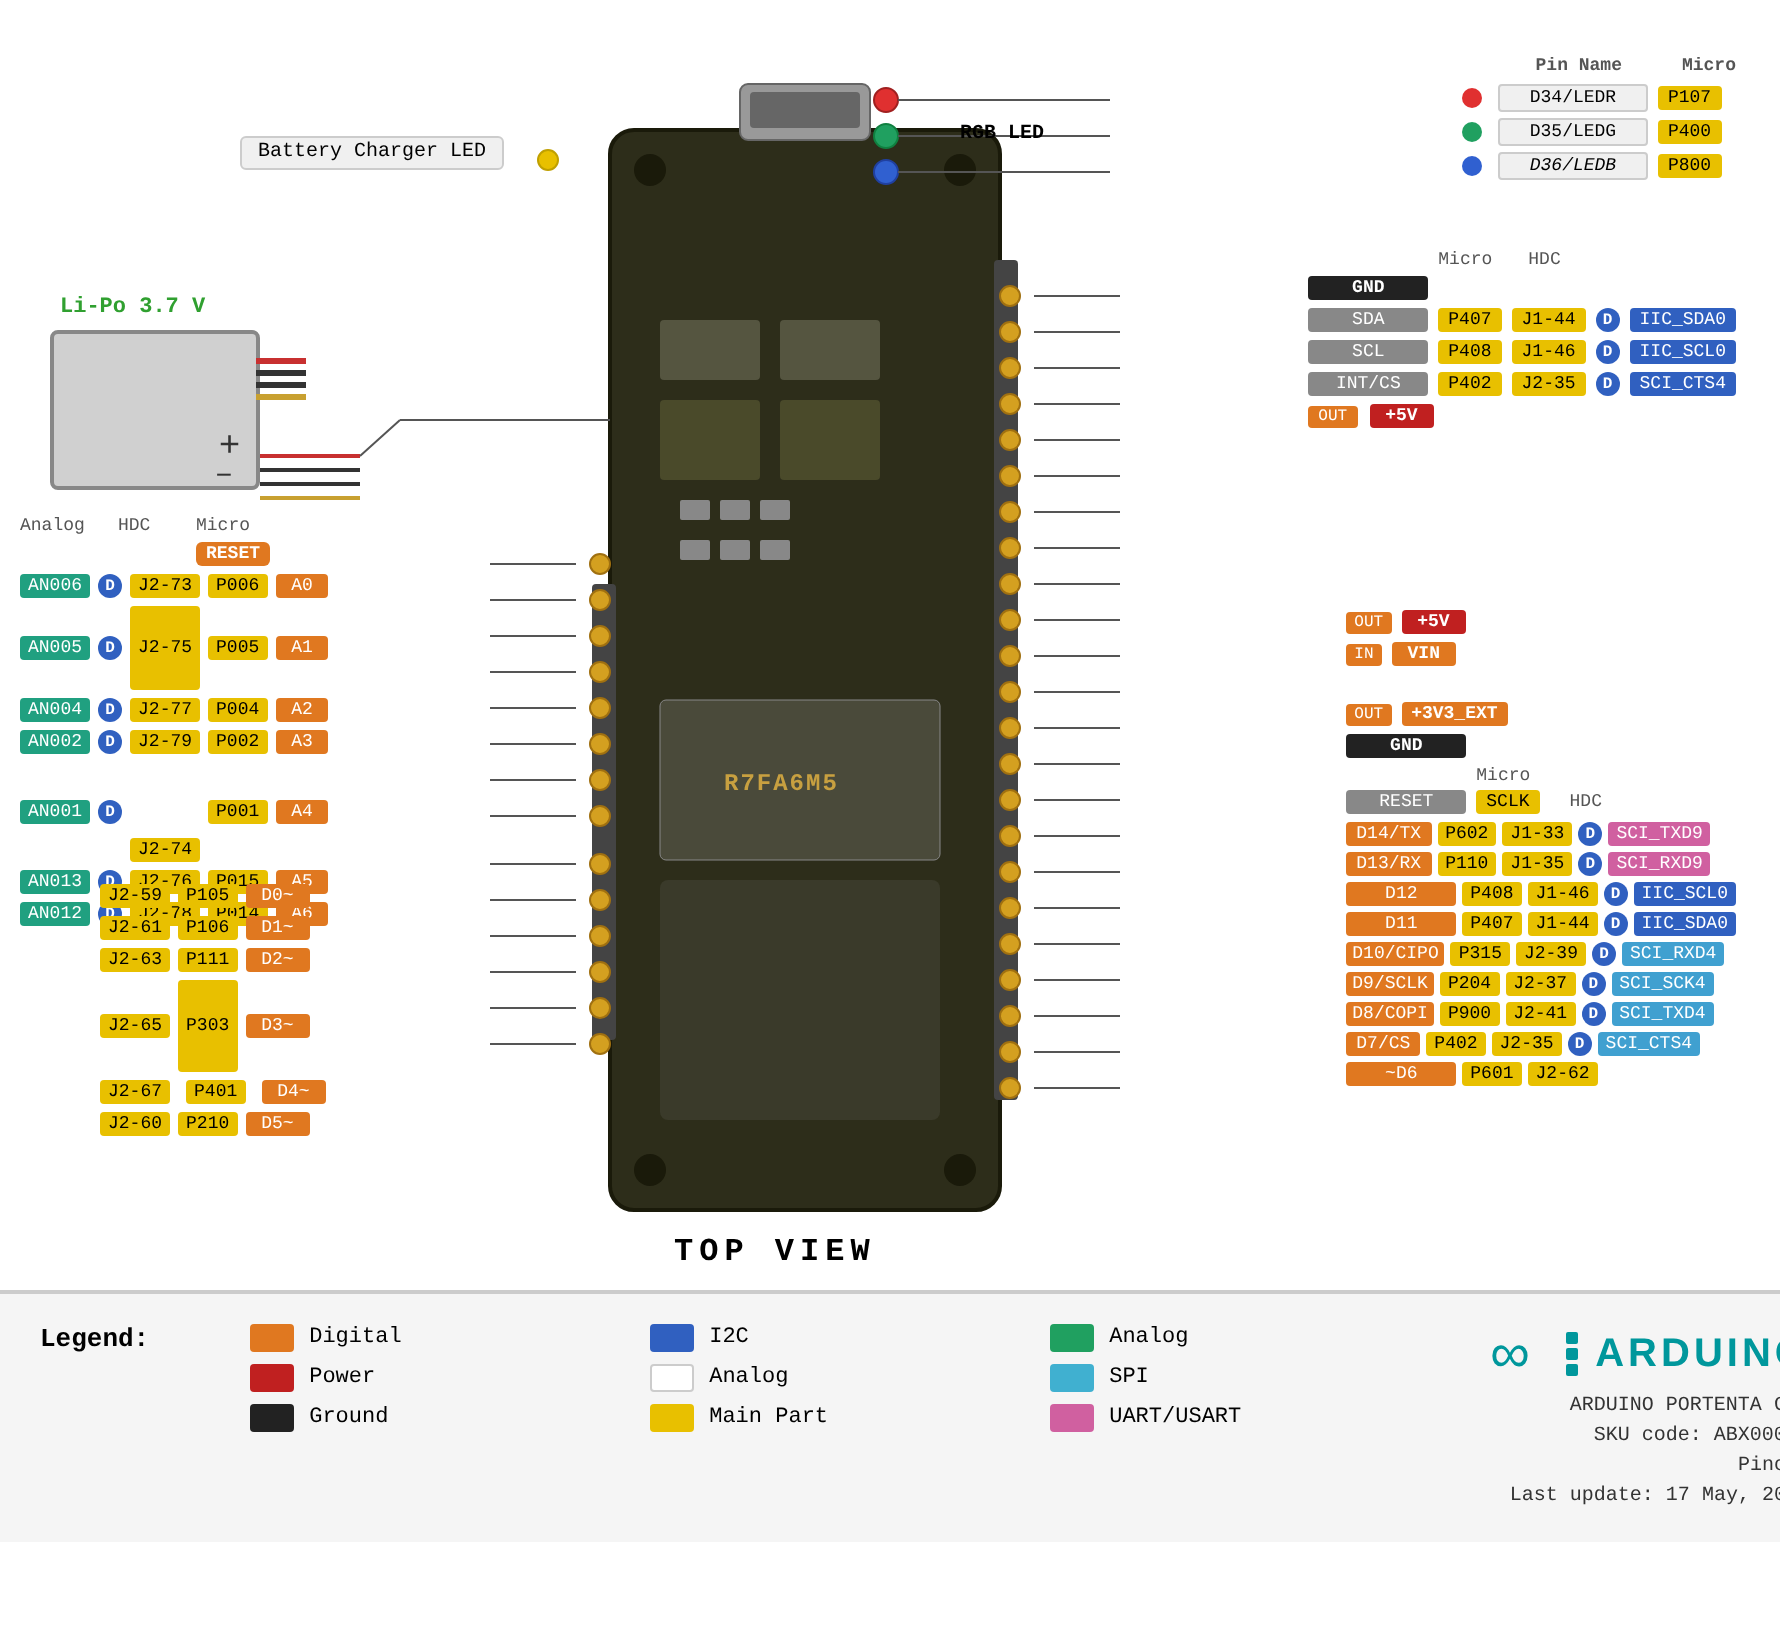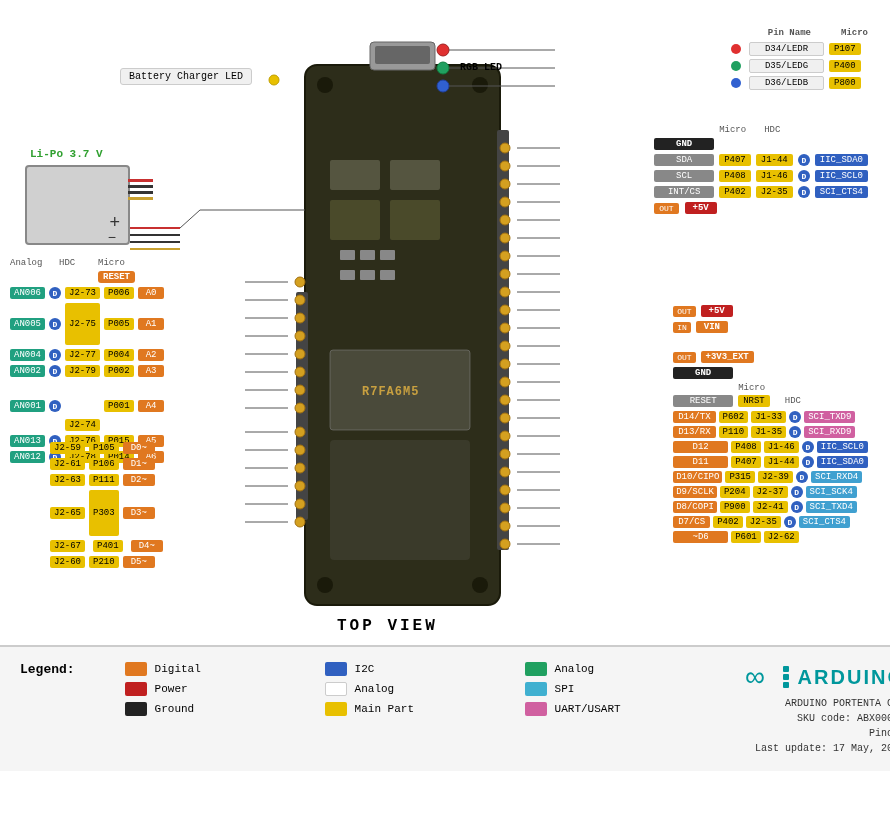--- a/index.html
+++ b/index.html
@@ -260,21 +260,21 @@
       <line x1="200" y1="210" x2="265" y2="210" stroke="#555" stroke-width="1"></line>
       <line x1="265" y1="210" x2="305" y2="210" stroke="#555" stroke-width="1"></line>
 
       <text x="362" y="395" fill="#c8a040" font-size="12" font-family="Courier New" font-weight="bold" letter-spacing="1">R7FA6M5</text>
 
       <text x="337" y="630" fill="#000" font-size="16" font-family="Courier New" font-weight="bold" letter-spacing="3">TOP VIEW</text>
     </svg>
 
     <div style="position:absolute; left:120px; top:68px; background:#f0f0f0; border:1px solid #ccc; padding:2px 8px; border-radius:3px; font-size:10px; font-family:'Courier New'; white-space:nowrap;">Battery Charger LED</div>
 
-    <div style="position:absolute; left:460px; top:62px; font-size:10px; font-family:'Courier New'; font-weight:bold;">RGB LED</div>
+    <div style="position:absolute; left:480px; top:62px; font-size:10px; font-family:'Courier New'; font-weight:bold;">RGB LED</div>
 
     <div style="position:absolute; left:30px; top:148px; font-size:11px; font-family:'Courier New'; color:#30a030; font-weight:bold;">Li-Po 3.7 V</div>
 
     <div style="position:absolute; left:25px; top:165px; width:105px; height:80px; border:2px solid #888; background:#d0d0d0; border-radius:4px;">
       <div style="position:absolute; right:8px; bottom:10px; font-size:18px; font-family:Arial; color:#333;">+</div>
       <div style="position:absolute; right:12px; bottom:-2px; font-size:14px; font-family:Arial; color:#333;">−</div>
 
       <div style="position:absolute; right:-25px; top:12px; width:25px; height:3px; background:#c83030;"></div>
       <div style="position:absolute; right:-25px; top:18px; width:25px; height:3px; background:#333;"></div>
       <div style="position:absolute; right:-25px; top:24px; width:25px; height:3px; background:#333;"></div>
@@ -294,21 +294,21 @@
       </div>
 
       <div class="pin-table-row">
         <span style="display:inline-block;width:10px;height:10px;border-radius:50%;background:#20a060;margin-right:3px;"></span>
         <span style="background:#f0f0f0;border:1px solid #ccc;padding:1px 5px;border-radius:2px;font-size:9px;font-family:'Courier New';width:75px;text-align:center;display:inline-block;">D35/LEDG</span>
         <span style="background:#e8c000;padding:1px 5px;border-radius:2px;font-size:9px;font-family:'Courier New';">P400</span>
       </div>
 
       <div class="pin-table-row">
         <span style="display:inline-block;width:10px;height:10px;border-radius:50%;background:#3060d0;margin-right:3px;"></span>
-        <span style="background:#f0f0f0;border:1px solid #ccc;padding:1px 5px;border-radius:2px;font-size:9px;font-family:'Courier New';width:75px;text-align:center;display:inline-block;">D36/LEDB</span>
+        <span style="background:#f0f0f0;border:1px solid #ccc;padding:1px 5px;border-radius:2px;font-size:9px;font-family:'Courier New';width:75px;text-align:center;display:inline-block;font-style:italic;">D36/LEDB</span>
         <span style="background:#e8c000;padding:1px 5px;border-radius:2px;font-size:9px;font-family:'Courier New';">P800</span>
       </div>
     </div>
 
     <div style="position:absolute; right:22px; top:125px;">
 
       <div style="display:flex; gap:5px; margin-bottom:3px; font-size:9px; font-family:'Courier New'; color:#555; padding-left:65px;">
         <span style="width:40px;">Micro</span>
         <span style="width:40px;">HDC</span>
       </div>
@@ -367,21 +367,21 @@
       <div style="display:flex; align-items:center; gap:5px; margin-bottom:4px;">
         <span style="background:#222;color:#fff;padding:1px 8px;border-radius:2px;font-size:9px;font-family:'Courier New';font-weight:bold;min-width:60px;text-align:center;display:inline-block;">GND</span>
       </div>
 
       <div style="display:flex; gap:5px; margin-bottom:2px; font-size:9px; font-family:'Courier New'; color:#555; padding-left:65px;">
         <span style="width:40px;">Micro</span>
       </div>
 
       <div style="display:flex; align-items:center; gap:5px; margin-bottom:4px;">
         <span style="background:#888;color:#fff;padding:1px 8px;border-radius:2px;font-size:9px;font-family:'Courier New';min-width:60px;text-align:center;display:inline-block;">RESET</span>
-        <span style="background:#e8c000;padding:1px 5px;border-radius:2px;font-size:9px;font-family:'Courier New';">NRST</span>
+        <span style="background:#e8c000;padding:1px 5px;border-radius:2px;font-size:9px;font-family:'Courier New';">SCLK</span>
         <span style="font-size:9px;font-family:'Courier New';color:#555;margin-left:10px;">HDC</span>
       </div>
 
       <div style="display:flex; align-items:center; gap:3px; margin-bottom:3px;">
         <span style="background:#e07820;color:#fff;padding:1px 5px;border-radius:2px;font-size:9px;font-family:'Courier New';">D14/TX</span>
         <span style="background:#e8c000;padding:1px 4px;border-radius:2px;font-size:9px;font-family:'Courier New';">P602</span>
         <span style="background:#e8c000;padding:1px 4px;border-radius:2px;font-size:9px;font-family:'Courier New';">J1-33</span>
         <span class="d-circle">D</span>
         <span style="background:#d060a0;color:#fff;padding:1px 4px;border-radius:2px;font-size:9px;font-family:'Courier New';">SCI_TXD9</span>
       </div>

